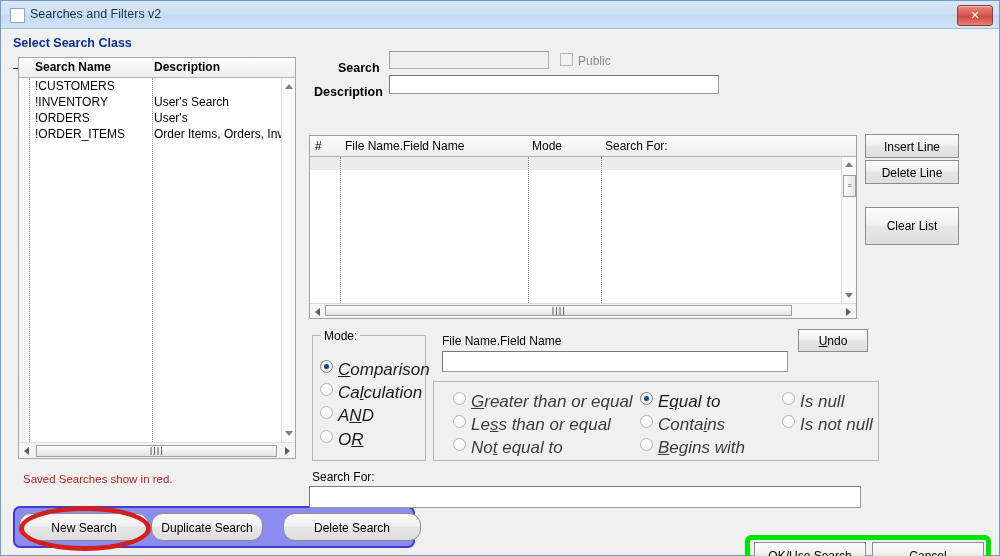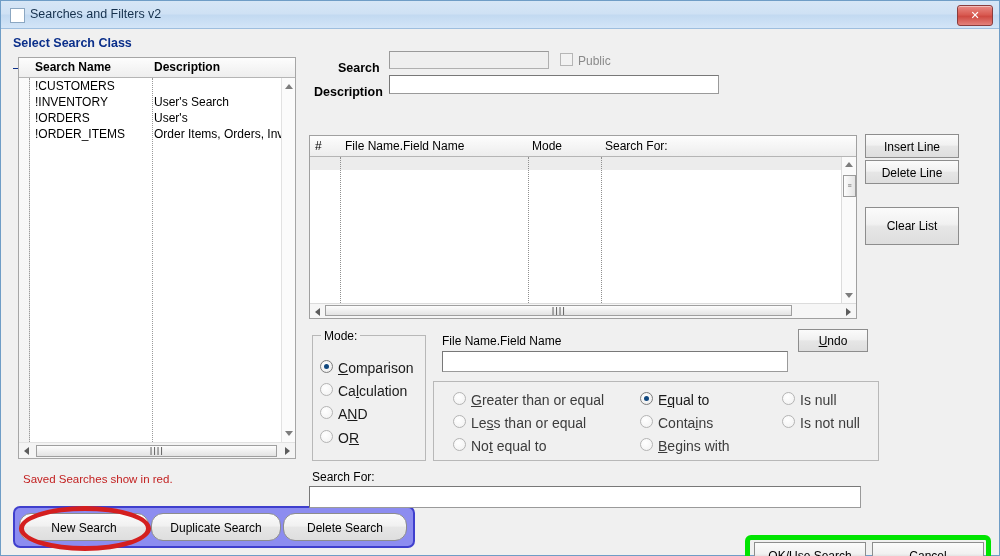--- a/index.html
+++ b/index.html
@@ -107,22 +107,22 @@
   }
   .btn{
     background:linear-gradient(to bottom,#fbfbfb 0%,#f1f1f1 45%,#e6e6e6 52%,#dedede 100%);
     border:1px solid #8d8d8d;
     font-size:12px;color:#000;text-align:center;cursor:pointer;
     box-sizing:border-box;
     font-family:"Liberation Sans","DejaVu Sans",sans-serif;
   }
   .lbtn{position:absolute;height:28px;line-height:26px;border-radius:12px;}
   #btn-new{left:18px;top:484px;width:130px;}
-  #btn-dup{left:150px;top:484px;width:130px;}
-  #btn-del{left:282px;top:484px;width:124px;}
+  #btn-dup{left:150px;top:484px;width:112px;}
+  #btn-del{left:282px;top:484px;width:138px;}
 
   .redellipse{
     position:absolute;left:18px;top:477px;width:132px;height:45px;
     border:5px solid #d41f1f;border-radius:50%;
     box-sizing:border-box;pointer-events:none;
   }
 
   
   .lbl{position:absolute;font-size:12.5px;font-weight:bold;color:#000;}
   .field{
@@ -188,21 +188,21 @@
   .radio{
     position:absolute;width:13px;height:13px;border-radius:50%;
     background:radial-gradient(circle at 40% 35%,#ffffff,#f0f0f0);
     border:1px solid #b4b4b4;box-sizing:border-box;cursor:pointer;
   }
   .radio.on{border-color:#7d7d7d;background:radial-gradient(circle at 40% 35%,#ffffff,#e8e8e8);}
   .radio.on:after{
     content:"";position:absolute;left:3px;top:3px;width:5px;height:5px;
     border-radius:50%;background:#11487f;
   }
-  .rlbl{position:absolute;font-size:14px;color:#1a1a1a;white-space:nowrap;}
+  .rlbl{position:absolute;font-size:17px;color:#1a1a1a;white-space:nowrap;font-style:italic;}
   .rlbl.dim{color:#3c3c3c;}
   .u{text-decoration:underline;}
 
   .opsbox{
     position:absolute;left:432px;top:352px;width:446px;height:80px;
     border:1px solid #b8b8b8;background:#f0f0f0;box-sizing:border-box;
   }
 
   
   .greenbox{

